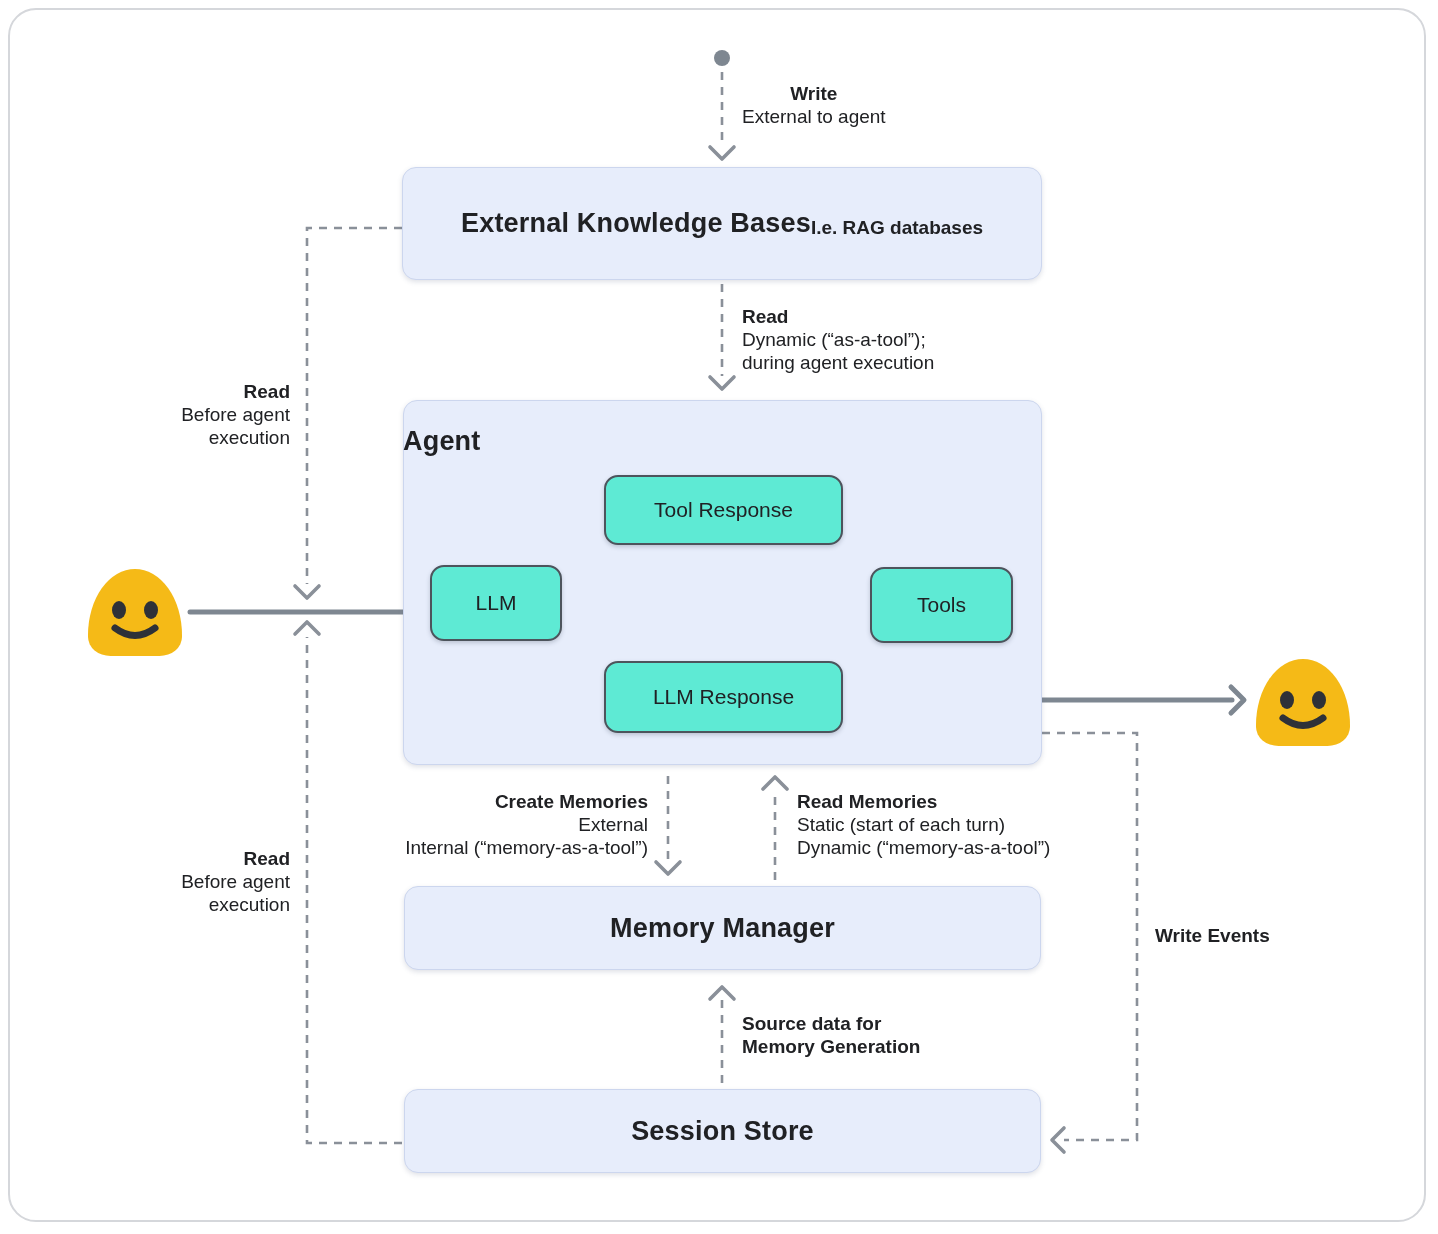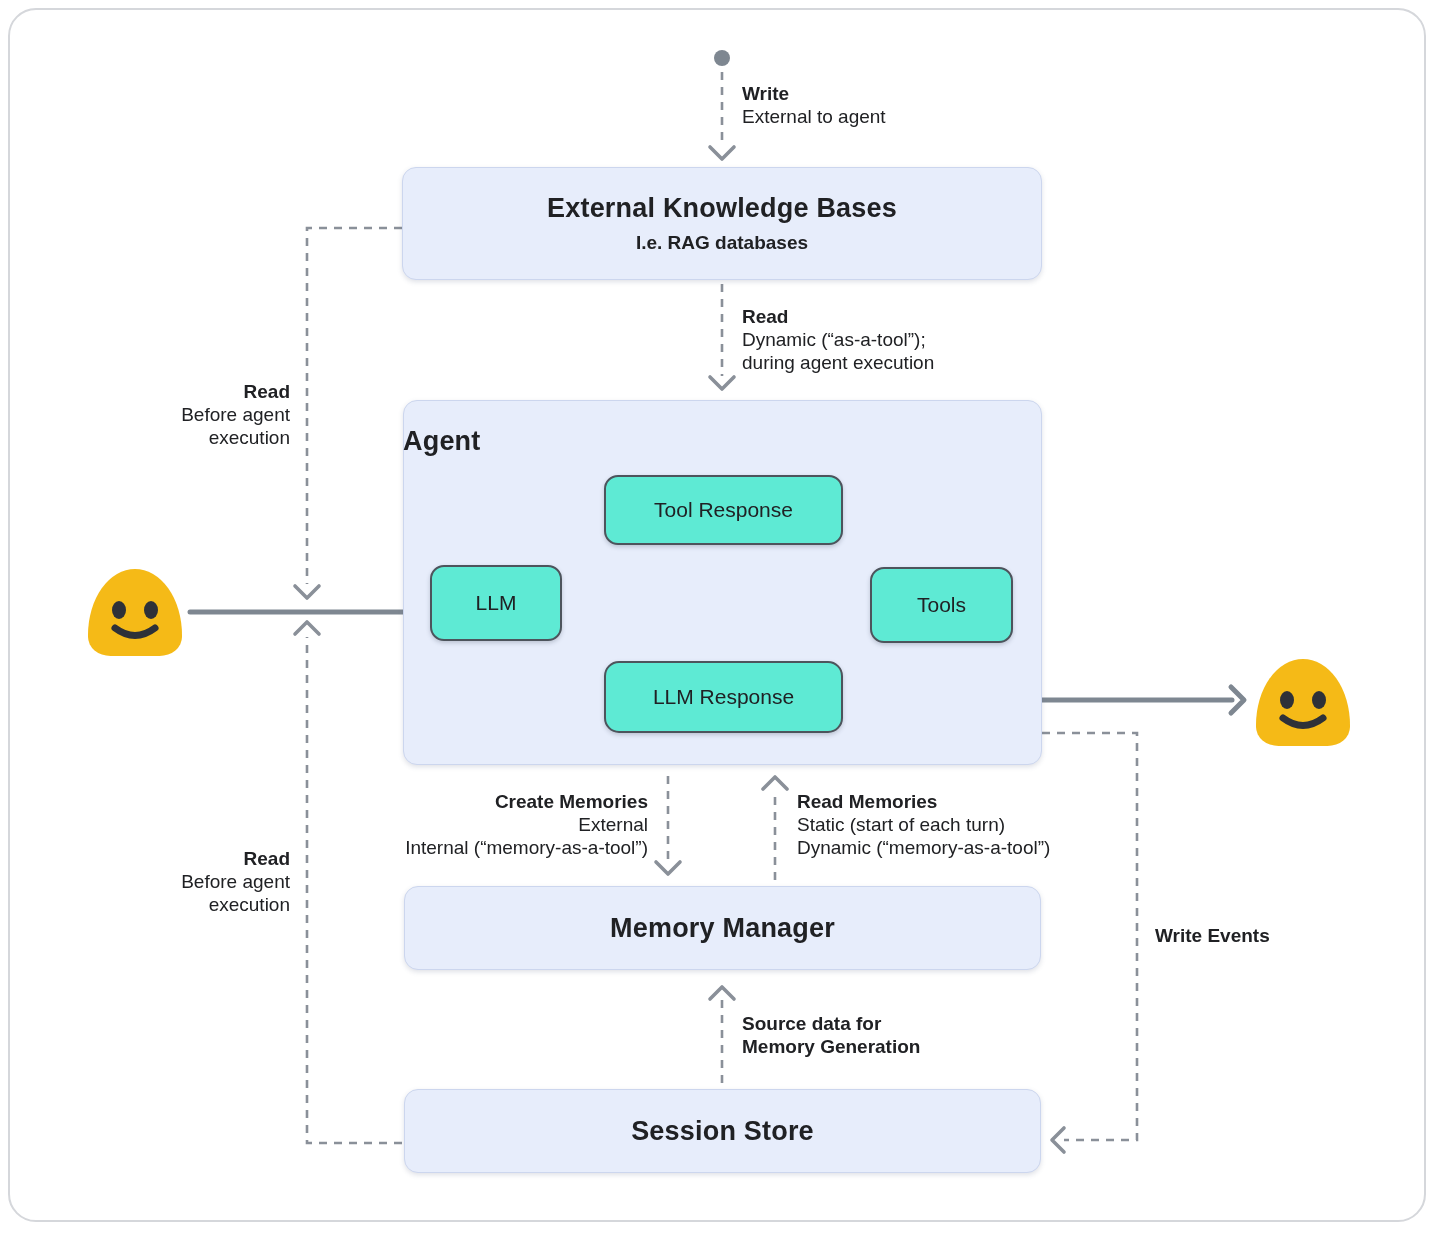--- a/index.html
+++ b/index.html
@@ -8,21 +8,21 @@
     font-family:"Liberation Sans", sans-serif;color:#202124;overflow:hidden;
   }
   #frame{
     position:absolute;left:8px;top:8px;width:1418px;height:1214px;
     border:2px solid #d5d7db;border-radius:28px;box-sizing:border-box;
   }
   svg.layer{position:absolute;left:0;top:0;width:1438px;height:1234px;}
   .node{
     position:absolute;background:#e7edfb;border:1px solid #ccd6ee;border-radius:14px;
     box-sizing:border-box;box-shadow:0 2px 5px rgba(80,90,120,.18);
-    display:flex;flex-direction:column;align-items:center;justify-content:center;
+    display:flex;align-items:center;justify-content:center;
   }
   .node .title{font-size:27px;font-weight:700;letter-spacing:.2px;}
   .node .subtitle{font-size:19px;font-weight:700;margin-top:8px;}
   .whitebox{
     position:absolute;background:#5eead4;border:2.5px solid #4d545c;border-radius:14px;
     box-sizing:border-box;display:flex;align-items:center;justify-content:center;
     box-shadow:0 2px 4px rgba(60,70,90,.25);
   }
   .whitebox .label{font-size:21px;font-weight:500;}
   .agent-title{
@@ -104,33 +104,33 @@
 
   <div class="whitebox" style="left:604px;top:475px;width:239px;height:70px;">
     <span class="label">Tool Response</span>
   </div>
   <div class="whitebox" style="left:430px;top:565px;width:132px;height:76px;">
     <span class="label">LLM</span>
   </div>
   <div class="whitebox" style="left:870px;top:567px;width:143px;height:76px;">
     <span class="label">Tools</span>
   </div>
-  <div class="whitebox" style="left:604px;top:661px;width:239px;height:72px;border-radius:15px;">
+  <div class="whitebox" style="left:604px;top:661px;width:239px;height:72px;">
     <span class="label">LLM Response</span>
   </div>
 
   <div class="node" style="left:404px;top:886px;width:637px;height:84px;">
     <div class="title">Memory Manager</div>
   </div>
 
   <div class="node" style="left:404px;top:1089px;width:637px;height:84px;">
     <div class="title">Session Store</div>
   </div>
 
-  <div class="ann" style="left:742px;top:82px;">
+  <div class="ann" style="left:742px;top:82px;text-align:center;">
     <div class="t">Write</div>
     <div>External to agent</div>
   </div>
 
   <div class="ann" style="left:742px;top:305px;">
     <div class="t">Read</div>
     <div>Dynamic (“as-a-tool”);</div>
     <div>during agent execution</div>
   </div>
 

